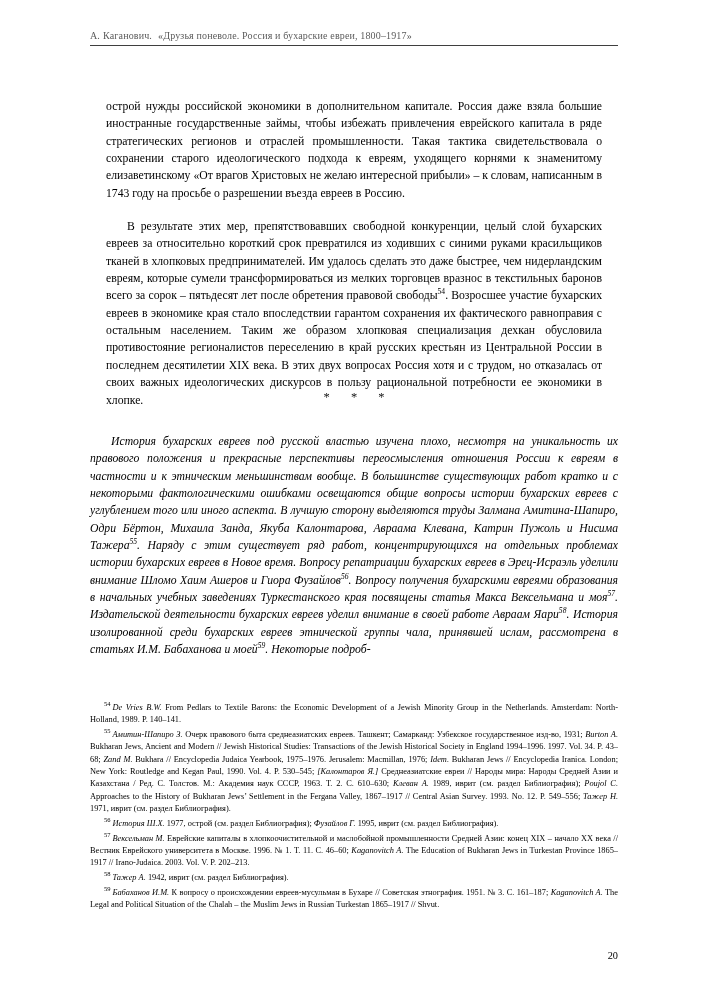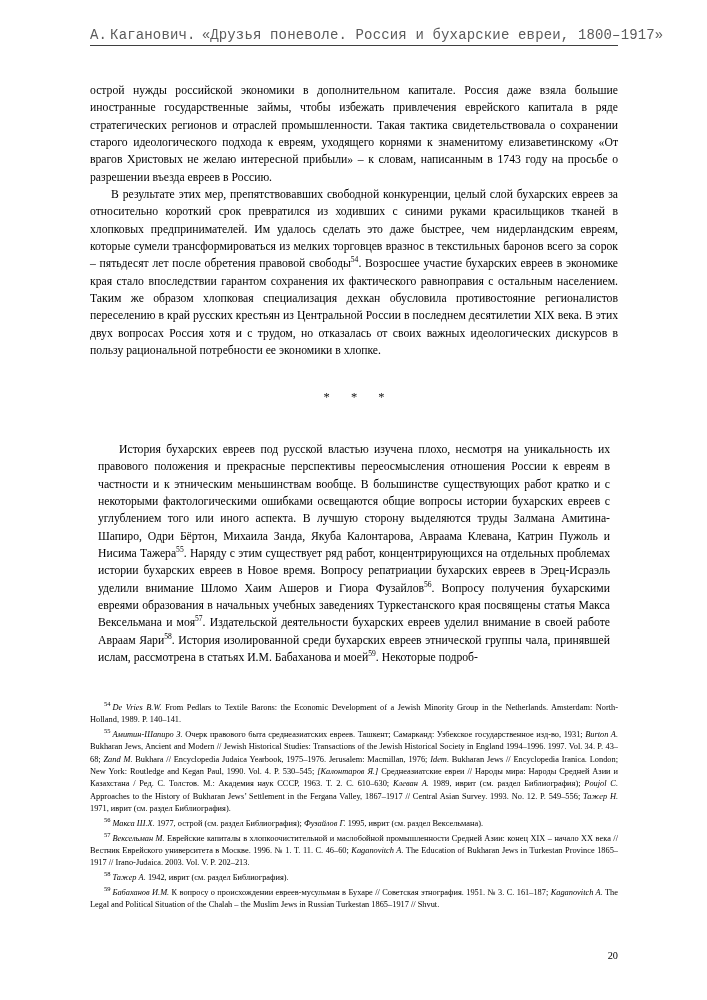--- a/index.html
+++ b/index.html
@@ -23,22 +23,22 @@
     height: 1000px;
     box-sizing: border-box;
   }
 
   
   .runhead {
     position: absolute;
     left: 90px;
     top: 30px;
     width: 528px;
-    font-family: Liberation Mono, monospace;
-    font-size: 14px;
+    font-family: Liberation Serif, serif;
+    font-size: 10px;
     line-height: 11px;
     color: #5b5b5b;
     letter-spacing: 0.15px;
     white-space: nowrap;
   }
   .runhead .initial { margin-right: 3px; }
   .runhead .title { margin-left: 6px; }
   .runhead-rule {
     position: absolute;
     left: 90px;
@@ -55,21 +55,21 @@
     top: 82px;
     width: 528px;
     font-size: 11.7px;
     line-height: 17.35px;
     text-align: justify;
     text-justify: inter-word;
     -webkit-hyphens: none;
     hyphens: none;
   }
   .body-block p {
-    margin: 0;
+    margin: 16px;
     text-indent: 0;
   }
   .body-block p.indent {
     text-indent: 21px;
   }
   sup.fn {
     font-size: 7.6px;
     vertical-align: super;
     line-height: 0;
   }
@@ -89,22 +89,23 @@
   .body-block-2 {
     position: absolute;
     left: 90px;
     top: 433px;
     width: 528px;
     font-size: 11.7px;
     line-height: 17.35px;
     text-align: justify;
   }
   .body-block-2 p {
-    margin: 8px;
+    margin: 0;
     text-indent: 21px;
+    font-style: italic;
   }
   .footnotes {
     position: absolute;
     left: 90px;
     top: 702px;
     width: 528px;
     font-size: 8.35px;
     line-height: 12.3px;
     text-align: justify;
   }
@@ -152,21 +153,21 @@
 
   <div class="stars">* * *</div>
 
   <div class="body-block-2">
     <p><span>История бухарских евреев под русской властью изучена плохо, несмотря на уникальность их правового положения и прекрасные перспективы переосмысления отношения России к евреям в частности и к этническим меньшинствам вообще. В большинстве существующих работ кратко и с некоторыми фактологическими ошибками освещаются общие вопросы истории бухарских евреев с углублением того или иного аспекта. В лучшую сторону выделяются труды Залмана Амитина-Шапиро, Одри Бёртон, Михаила Занда, Якуба Калонтарова, Авраама Клевана, Катрин Пужоль и Нисима Тажера</span><sup class="fn">55</sup><span>. Наряду с этим существует ряд работ, концентрирующихся на отдельных проблемах истории бухарских евреев в Новое время. Вопросу репатриации бухарских евреев в Эрец-Исраэль уделили внимание Шломо Хаим Ашеров и Гиора Фузайлов</span><sup class="fn">56</sup><span>. Вопросу получения бухарскими евреями образования в начальных учебных заведениях Туркестанского края посвящены статья Макса Вексельмана и моя</span><sup class="fn">57</sup><span>. Издательской деятельности бухарских евреев уделил внимание в своей работе Авраам Яари</span><sup class="fn">58</sup><span>. История изолированной среди бухарских евреев этнической группы чала, принявшей ислам, рассмотрена в статьях И.М. Бабаханова и моей</span><sup class="fn">59</sup><span>. Некоторые подроб-</span></p>
   </div>
 
   <div class="footnotes" id="footnotes">
       <p class="fnote"><span class="fnum">54</span><i>De Vries B.W.</i><span> From Pedlars to Textile Barons: the Economic Development of a Jewish Minority Group in the Netherlands. Amsterdam: North-Holland, 1989. P. 140–141.</span></p>
       <p class="fnote"><span class="fnum">55</span><i>Амитин-Шапиро З.</i><span> Очерк правового быта среднеазиатских евреев. Ташкент; Самарканд: Узбекское государственное изд-во, 1931; </span><i>Burton A.</i><span> Bukharan Jews, Ancient and Modern // Jewish Historical Studies: Transactions of the Jewish Historical Society in England 1994–1996. 1997. Vol. 34. P. 43–68; </span><i>Zand M.</i><span> Bukhara // Encyclopedia Judaica Yearbook, 1975–1976. Jerusalem: Macmillan, 1976; </span><i>Idem.</i><span> Bukharan Jews // Encyclopedia Iranica. London; New York: Routledge and Kegan Paul, 1990. Vol. 4. P. 530–545; </span><i>[Калонтаров Я.]</i><span> Среднеазиатские евреи // Народы мира: Народы Средней Азии и Казахстана / Ред. С. Толстов. М.: Академия наук СССР, 1963. Т. 2. С. 610–630; </span><i>Клеван А.</i><span> 1989, иврит (см. раздел Библиография); </span><i>Poujol C.</i><span> Approaches to the History of Bukharan Jews’ Settlement in the Fergana Valley, 1867–1917 // Central Asian Survey. 1993. No. 12. P. 549–556; </span><i>Тажер Н.</i><span> 1971, иврит (см. раздел Библиография).</span></p>
-      <p class="fnote"><span class="fnum">56</span><i>Макса Ш.Х.</i><span> 1977, острой (см. раздел Библиография); </span><i>Фузайлов Г.</i><span> 1995, иврит (см. раздел Вексельмана).</span></p>
+      <p class="fnote"><span class="fnum">56</span><i>История Ш.Х.</i><span> 1977, острой (см. раздел Библиография); </span><i>Фузайлов Г.</i><span> 1995, иврит (см. раздел Библиография).</span></p>
       <p class="fnote"><span class="fnum">57</span><i>Вексельман М.</i><span> Еврейские капиталы в хлопкоочистительной и маслобойной промышленности Средней Азии: конец XIX – начало XX века // Вестник Еврейского университета в Москве. 1996. № 1. Т. 11. С. 46–60; </span><i>Kaganovitch A.</i><span> The Education of Bukharan Jews in Turkestan Province 1865–1917 // Irano-Judaica. 2003. Vol. V. P. 202–213.</span></p>
       <p class="fnote"><span class="fnum">58</span><i>Тажер А.</i><span> 1942, иврит (см. раздел Библиография).</span></p>
       <p class="fnote"><span class="fnum">59</span><i>Бабаханов И.М.</i><span> К вопросу о происхождении евреев-мусульман в Бухаре // Советская этнография. 1951. № 3. С. 161–187; </span><i>Kaganovitch A.</i><span> The Legal and Political Situation of the Chalah – the Muslim Jews in Russian Turkestan 1865–1917 // Shvut.</span></p>
     </div>
 
   <div class="folio">20</div>
 
 </div>
 
 </body></html>

